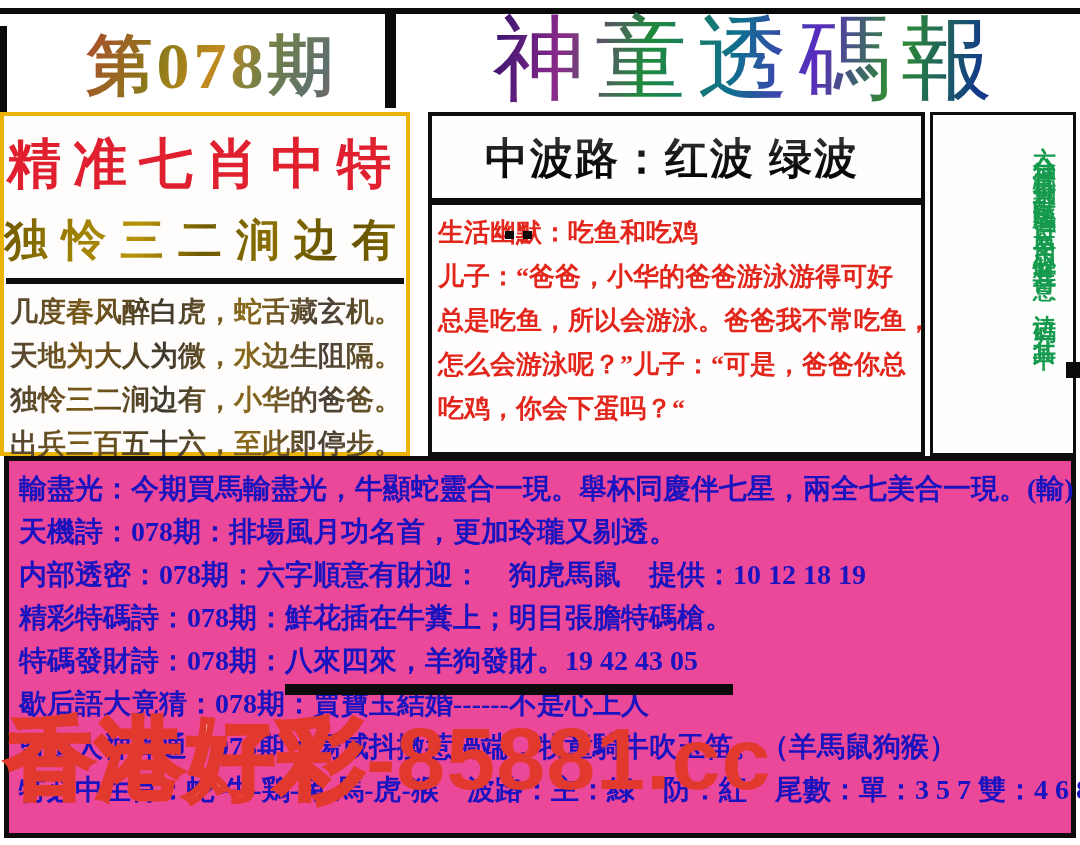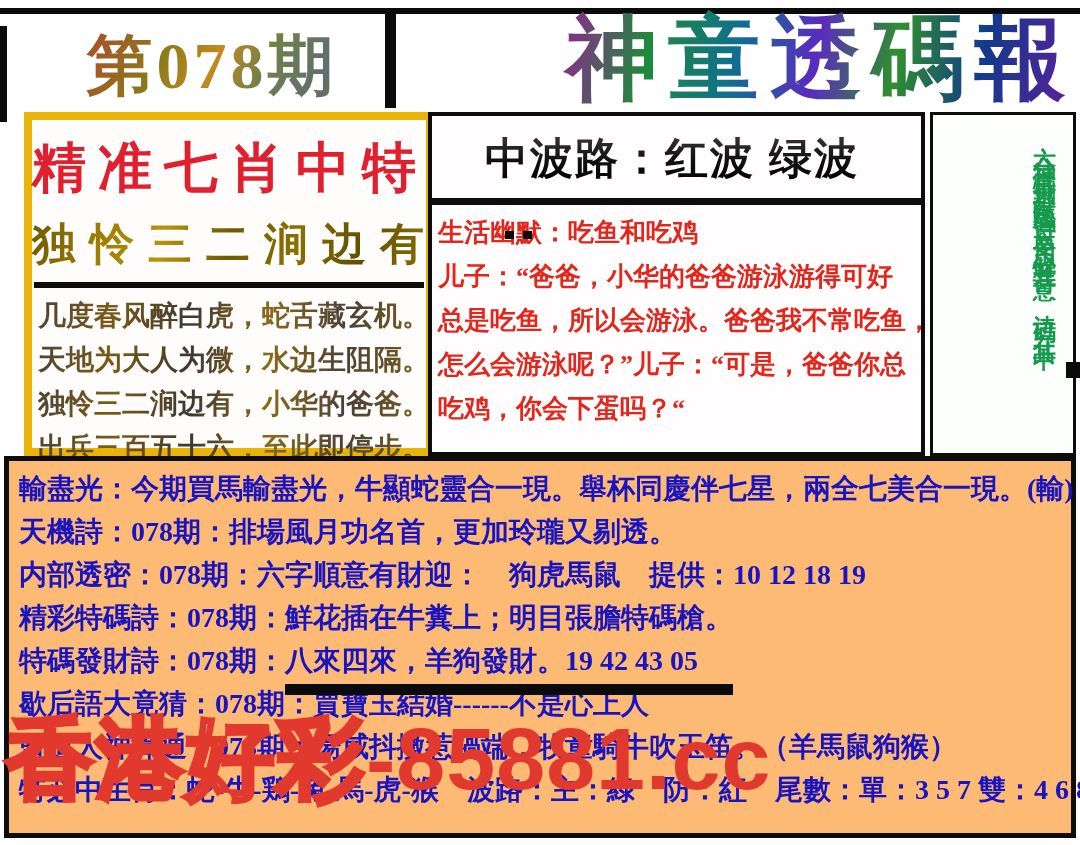--- a/index.html
+++ b/index.html
@@ -13,29 +13,29 @@
   .issue{
     position:absolute; left:42px; top:22px; width:340px; height:88px;
     font-size:66px; font-weight:bold; font-family:"Liberation Serif", serif;
     text-align:center; line-height:88px; letter-spacing:4px;
     background:linear-gradient(115deg,#7a3b20 0%,#a8522a 15%,#8a7a1a 35%,#c28a1e 50%,#6f7f4a 65%,#5f6f6f 80%,#b0542a 100%);
     -webkit-background-clip:text; background-clip:text; color:transparent;
   }
   .header-vbar{position:absolute; left:385px; top:14px; width:11px; height:94px; background:#0b0b0b;}
   .masthead{
     position:absolute; left:420px; top:6px; width:656px; height:104px;
-    font-size:92px; font-weight:bold; line-height:104px; letter-spacing:10px;
-    text-align:right; white-space:nowrap;
+    font-size:92px; font-weight:normal; line-height:104px; letter-spacing:10px;
+    text-align:center; white-space:nowrap;
     background:linear-gradient(100deg,#6a24c2 0%,#3c1470 12%,#8a2a8a 22%,#1f8a3c 35%,#0f6f8f 48%,#5a2bbf 60%,#2e8f2e 72%,#123a8a 85%,#5f1f9e 100%);
     -webkit-background-clip:text; background-clip:text; color:transparent;
   }
   
   .left-panel{
-    position:absolute; left:24px; top:112px; width:410px; height:344px;
-    border:8px solid #eab308; box-sizing:border-box; background:#fffdfb;
+    position:absolute; left:0; top:112px; width:410px; height:344px;
+    border:4px solid #eab308; box-sizing:border-box; background:#fffdfb;
   }
   .seven-title{
     margin-top:12px; text-align:center; font-weight:bold; white-space:nowrap;
     font-size:54px; letter-spacing:12px; color:#e0202e;
     font-family:"Liberation Serif", serif;
   }
   .zodiac-row{
     margin-top:10px; text-align:center; font-weight:bold; white-space:nowrap;
     font-size:44px; letter-spacing:14px;
     background:linear-gradient(100deg,#6f5a00,#9a7d00,#b8930a,#6f5a00,#8a7000,#5f4e00,#8a7000);
@@ -74,21 +74,21 @@
     writing-mode:vertical-rl; padding:14px 10px 4px 4px;
   }
   .vcol{
     display:inline-block; font-size:23px; font-weight:bold; color:#169a4d;
     letter-spacing:7px; margin-left:13px; line-height:36px; white-space:nowrap;
   }
   .edge-notch{position:absolute; left:1066px; top:362px; width:14px; height:16px; background:#0b0b0b;}
   
   .bottom-panel{
     position:absolute; left:4px; top:456px; width:1072px; height:382px;
-    border:5px solid #0d0d0d; box-sizing:border-box; background:#fdba74;
+    border:5px solid #0d0d0d; box-sizing:border-box; background:#ec4899;
     padding:6px 10px 0 10px;
   }
   .tip-line{
     font-size:28px; font-weight:bold; line-height:43px; color:#1a13c0;
     white-space:nowrap; font-family:"Liberation Serif", serif;
   }
   .redaction-bar{position:absolute; left:285px; top:684px; width:448px; height:11px; background:#0b0b0b; z-index:3;}
   
   .watermark{
     position:absolute; left:6px; top:711px; z-index:5; white-space:nowrap;

